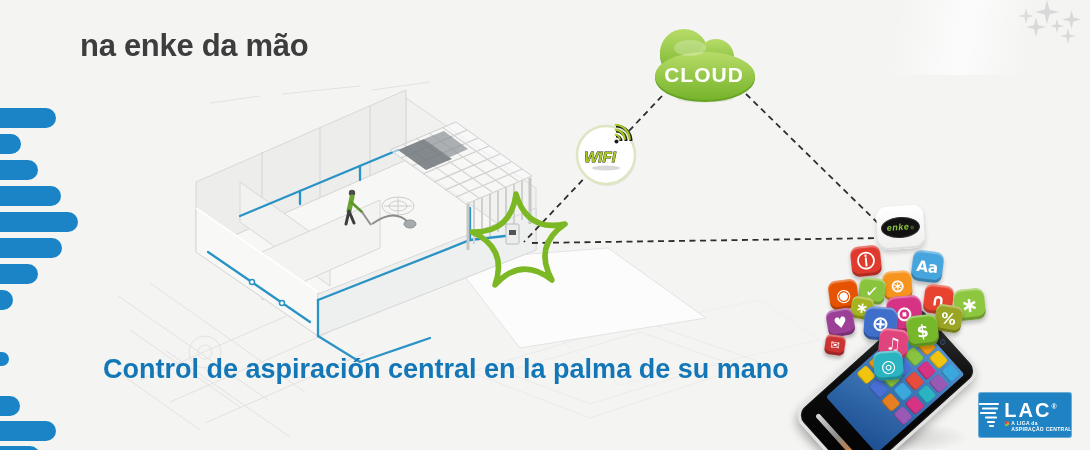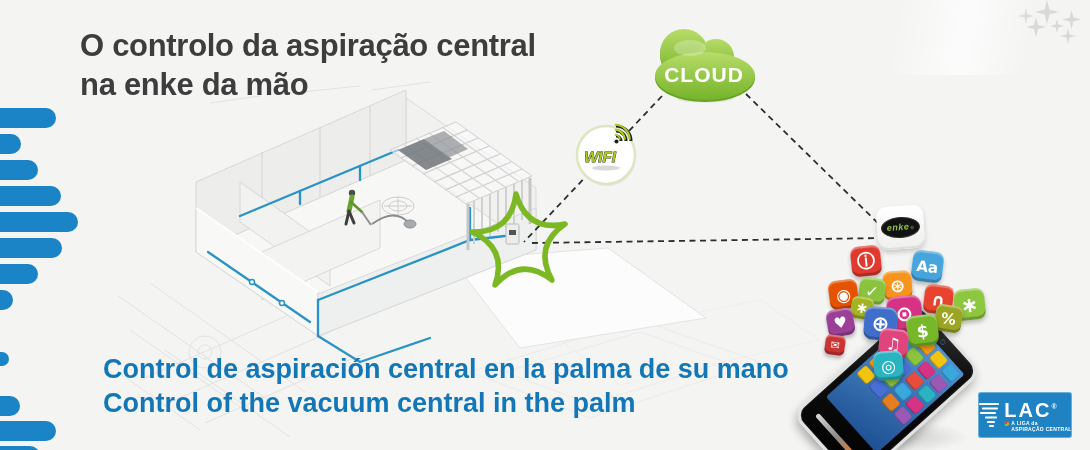--- a/index.html
+++ b/index.html
@@ -199,21 +199,20 @@
         </g>
         <g stroke="#a9cb21" stroke-width="2" fill="none" transform="translate(-1.2,-1.2)">
           <path d="M0,-5 A5,5 0 0 1 5,0 M0,-10 A10,10 0 0 1 10,0 M0,-15 A15,15 0 0 1 15,0"></path>
         </g>
         <circle cx="0.5" cy="0.5" r="2" fill="#1c1c1c"></circle>
       </g>
     </g>
   </svg>
 
   <div class="headline">
-    <div>O controlo da aspiração central</div>
     <div>na enke da mão</div>
   </div>
 
   <div>
     <div class="bar b1"></div>
     <div class="bar b2"></div>
     <div class="bar b3"></div>
     <div class="bar b4"></div>
     <div class="bar b5"></div>
     <div class="bar b6"></div>
@@ -283,21 +282,20 @@
 
   <div class="enke">
     <div class="enke-oval">
       <span class="lbl">enke</span>
         <sup>®</sup>
     </div>
   </div>
 
   <div class="subtitle">
     <div>Control de aspiración central en la palma de su mano</div>
-    <div>Control of the vacuum central in the palm</div>
   </div>
 
   <div class="lac">
     <svg width="22" height="28" viewBox="0 0 22 28">
       <g stroke="#ffffff" stroke-width="2.2" stroke-linecap="round">
         <path d="M2,3 L20,3"></path>
           <path d="M5,7.5 L19,7.5"></path>
           <path d="M3,12 L17,12"></path>
         <path d="M8,16.5 L18,16.5"></path>
           <path d="M10,21 L16,21"></path>

